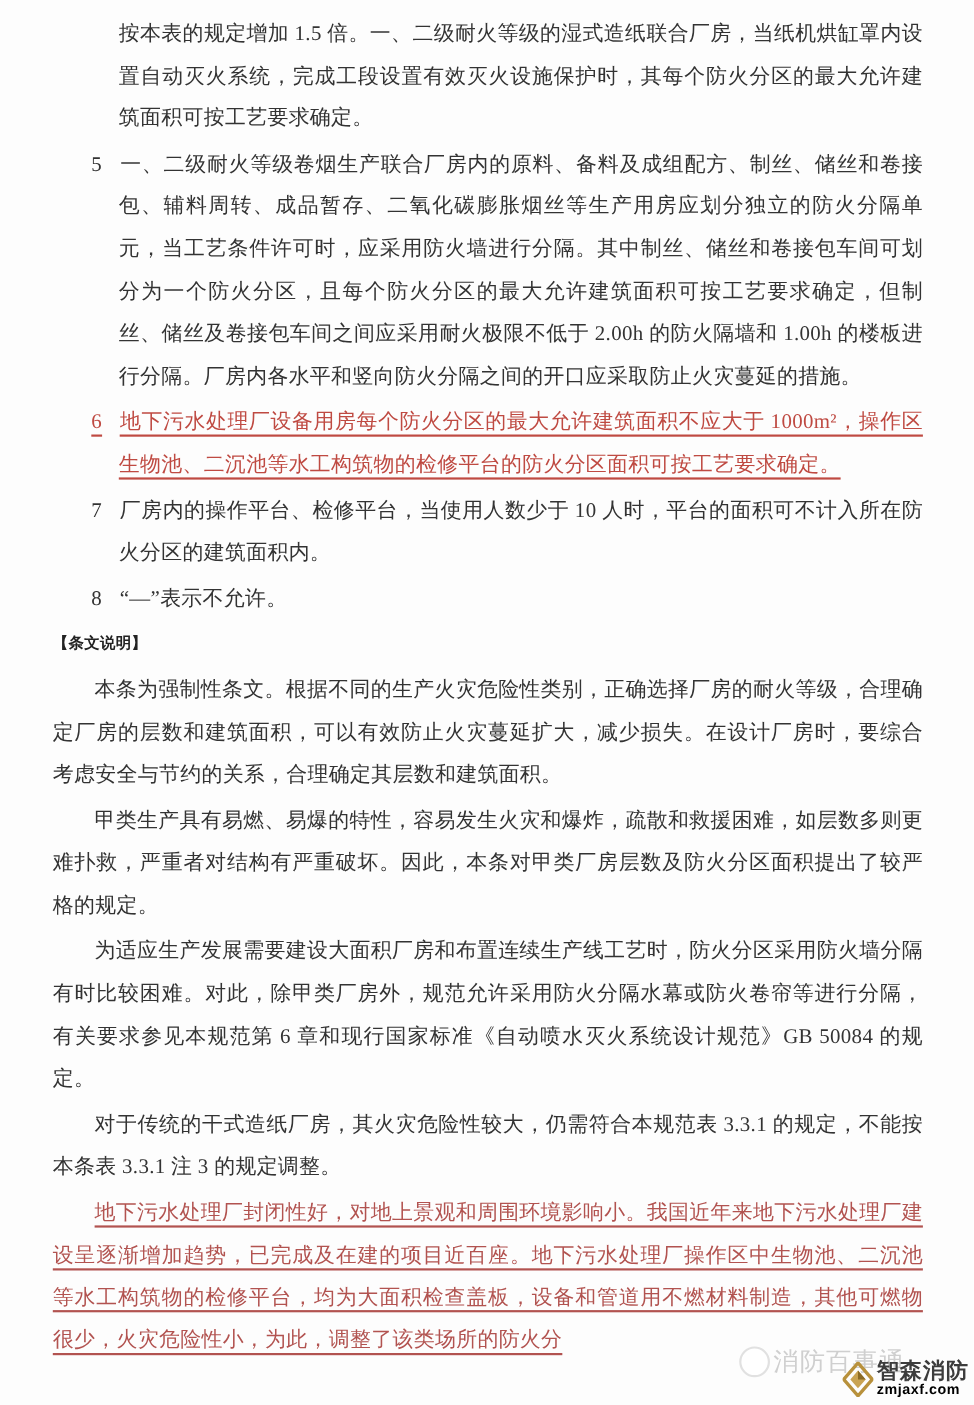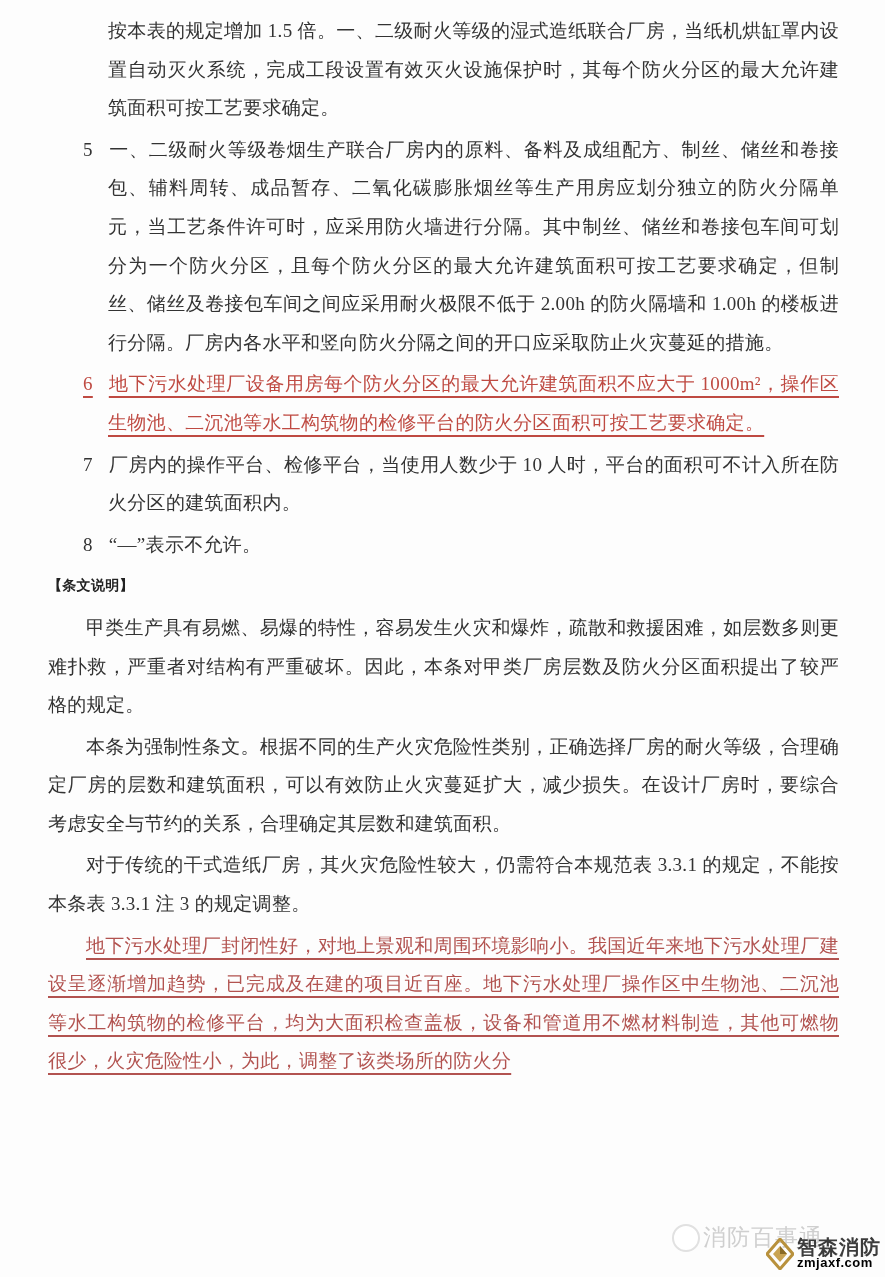--- a/index.html
+++ b/index.html
@@ -134,22 +134,23 @@
     <div class="note">
       <span class="num">7</span><span>厂房内的操作平台、检修平台，当使用人数少于 10 人时，平台的面积可不计入所在防火分区的建筑面积内。</span>
     </div>
 
     <div class="note">
       <span class="num">8</span><span>“—”表示不允许。</span>
     </div>
 
     <div class="heading">【条文说明】</div>
 
+    <div class="para">本条为强制性条文。根据不同的生产火灾危险性类别，正确选择厂房的耐火等级，合理确定厂房的层数和建筑面积，可以有效防止火灾蔓延扩大，减少损失。在设计厂房时，要综合考虑安全与节约的关系，合理确定其层数和建筑面积。</div>
     <div class="para">甲类生产具有易燃、易爆的特性，容易发生火灾和爆炸，疏散和救援困难，如层数多则更难扑救，严重者对结构有严重破坏。因此，本条对甲类厂房层数及防火分区面积提出了较严格的规定。</div>
-    <div class="para">本条为强制性条文。根据不同的生产火灾危险性类别，正确选择厂房的耐火等级，合理确定厂房的层数和建筑面积，可以有效防止火灾蔓延扩大，减少损失。在设计厂房时，要综合考虑安全与节约的关系，合理确定其层数和建筑面积。</div>
+    <div class="para">为适应生产发展需要建设大面积厂房和布置连续生产线工艺时，防火分区采用防火墙分隔有时比较困难。对此，除甲类厂房外，规范允许采用防火分隔水幕或防火卷帘等进行分隔，有关要求参见本规范第 6 章和现行国家标准《自动喷水灭火系统设计规范》GB 50084 的规定。</div>
     <div class="para">对于传统的干式造纸厂房，其火灾危险性较大，仍需符合本规范表 3.3.1 的规定，不能按本条表 3.3.1 注 3 的规定调整。</div>
     <div class="para red">地下污水处理厂封闭性好，对地上景观和周围环境影响小。我国近年来地下污水处理厂建设呈逐渐增加趋势，已完成及在建的项目近百座。地下污水处理厂操作区中生物池、二沉池等水工构筑物的检修平台，均为大面积检查盖板，设备和管道用不燃材料制造，其他可燃物很少，火灾危险性小，为此，调整了该类场所的防火分</div>
 
   </div>
 
   <div class="wm-gray">
     <span class="wm-bubble"></span>
     <span>消防百事通</span>
   </div>
 

